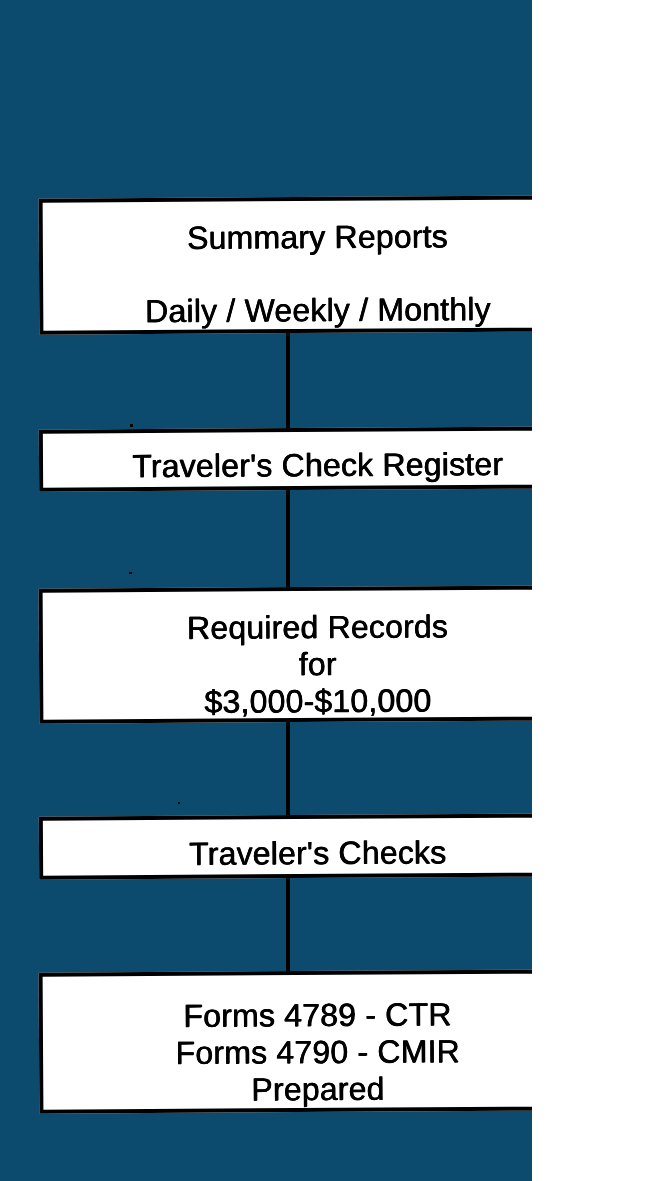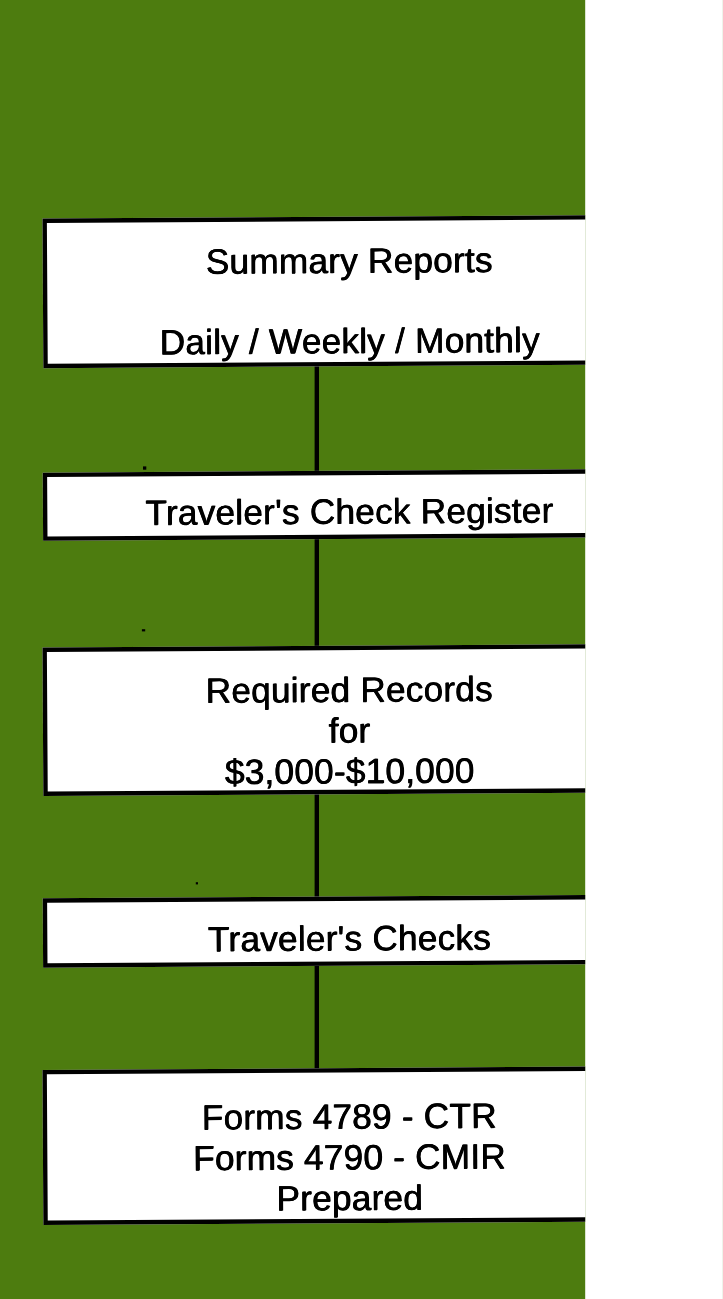--- a/index.html
+++ b/index.html
@@ -4,21 +4,21 @@
 <style>
   html, body {
     margin: 0;
     padding: 0;
     background: #ffffff;
   }
   .page {
     position: relative;
     width: 532px;
     height: 1181px;
-    background: #4d7c0f;
+    background: #0c4a6e;
     overflow: hidden;
     font-family: "Liberation Sans", "DejaVu Sans", sans-serif;
     color: #000000;
   }
   .node {
     position: absolute;
     left: 39px;
     width: 547px;
     background: #ffffff;
     border: 4px solid #000000;

